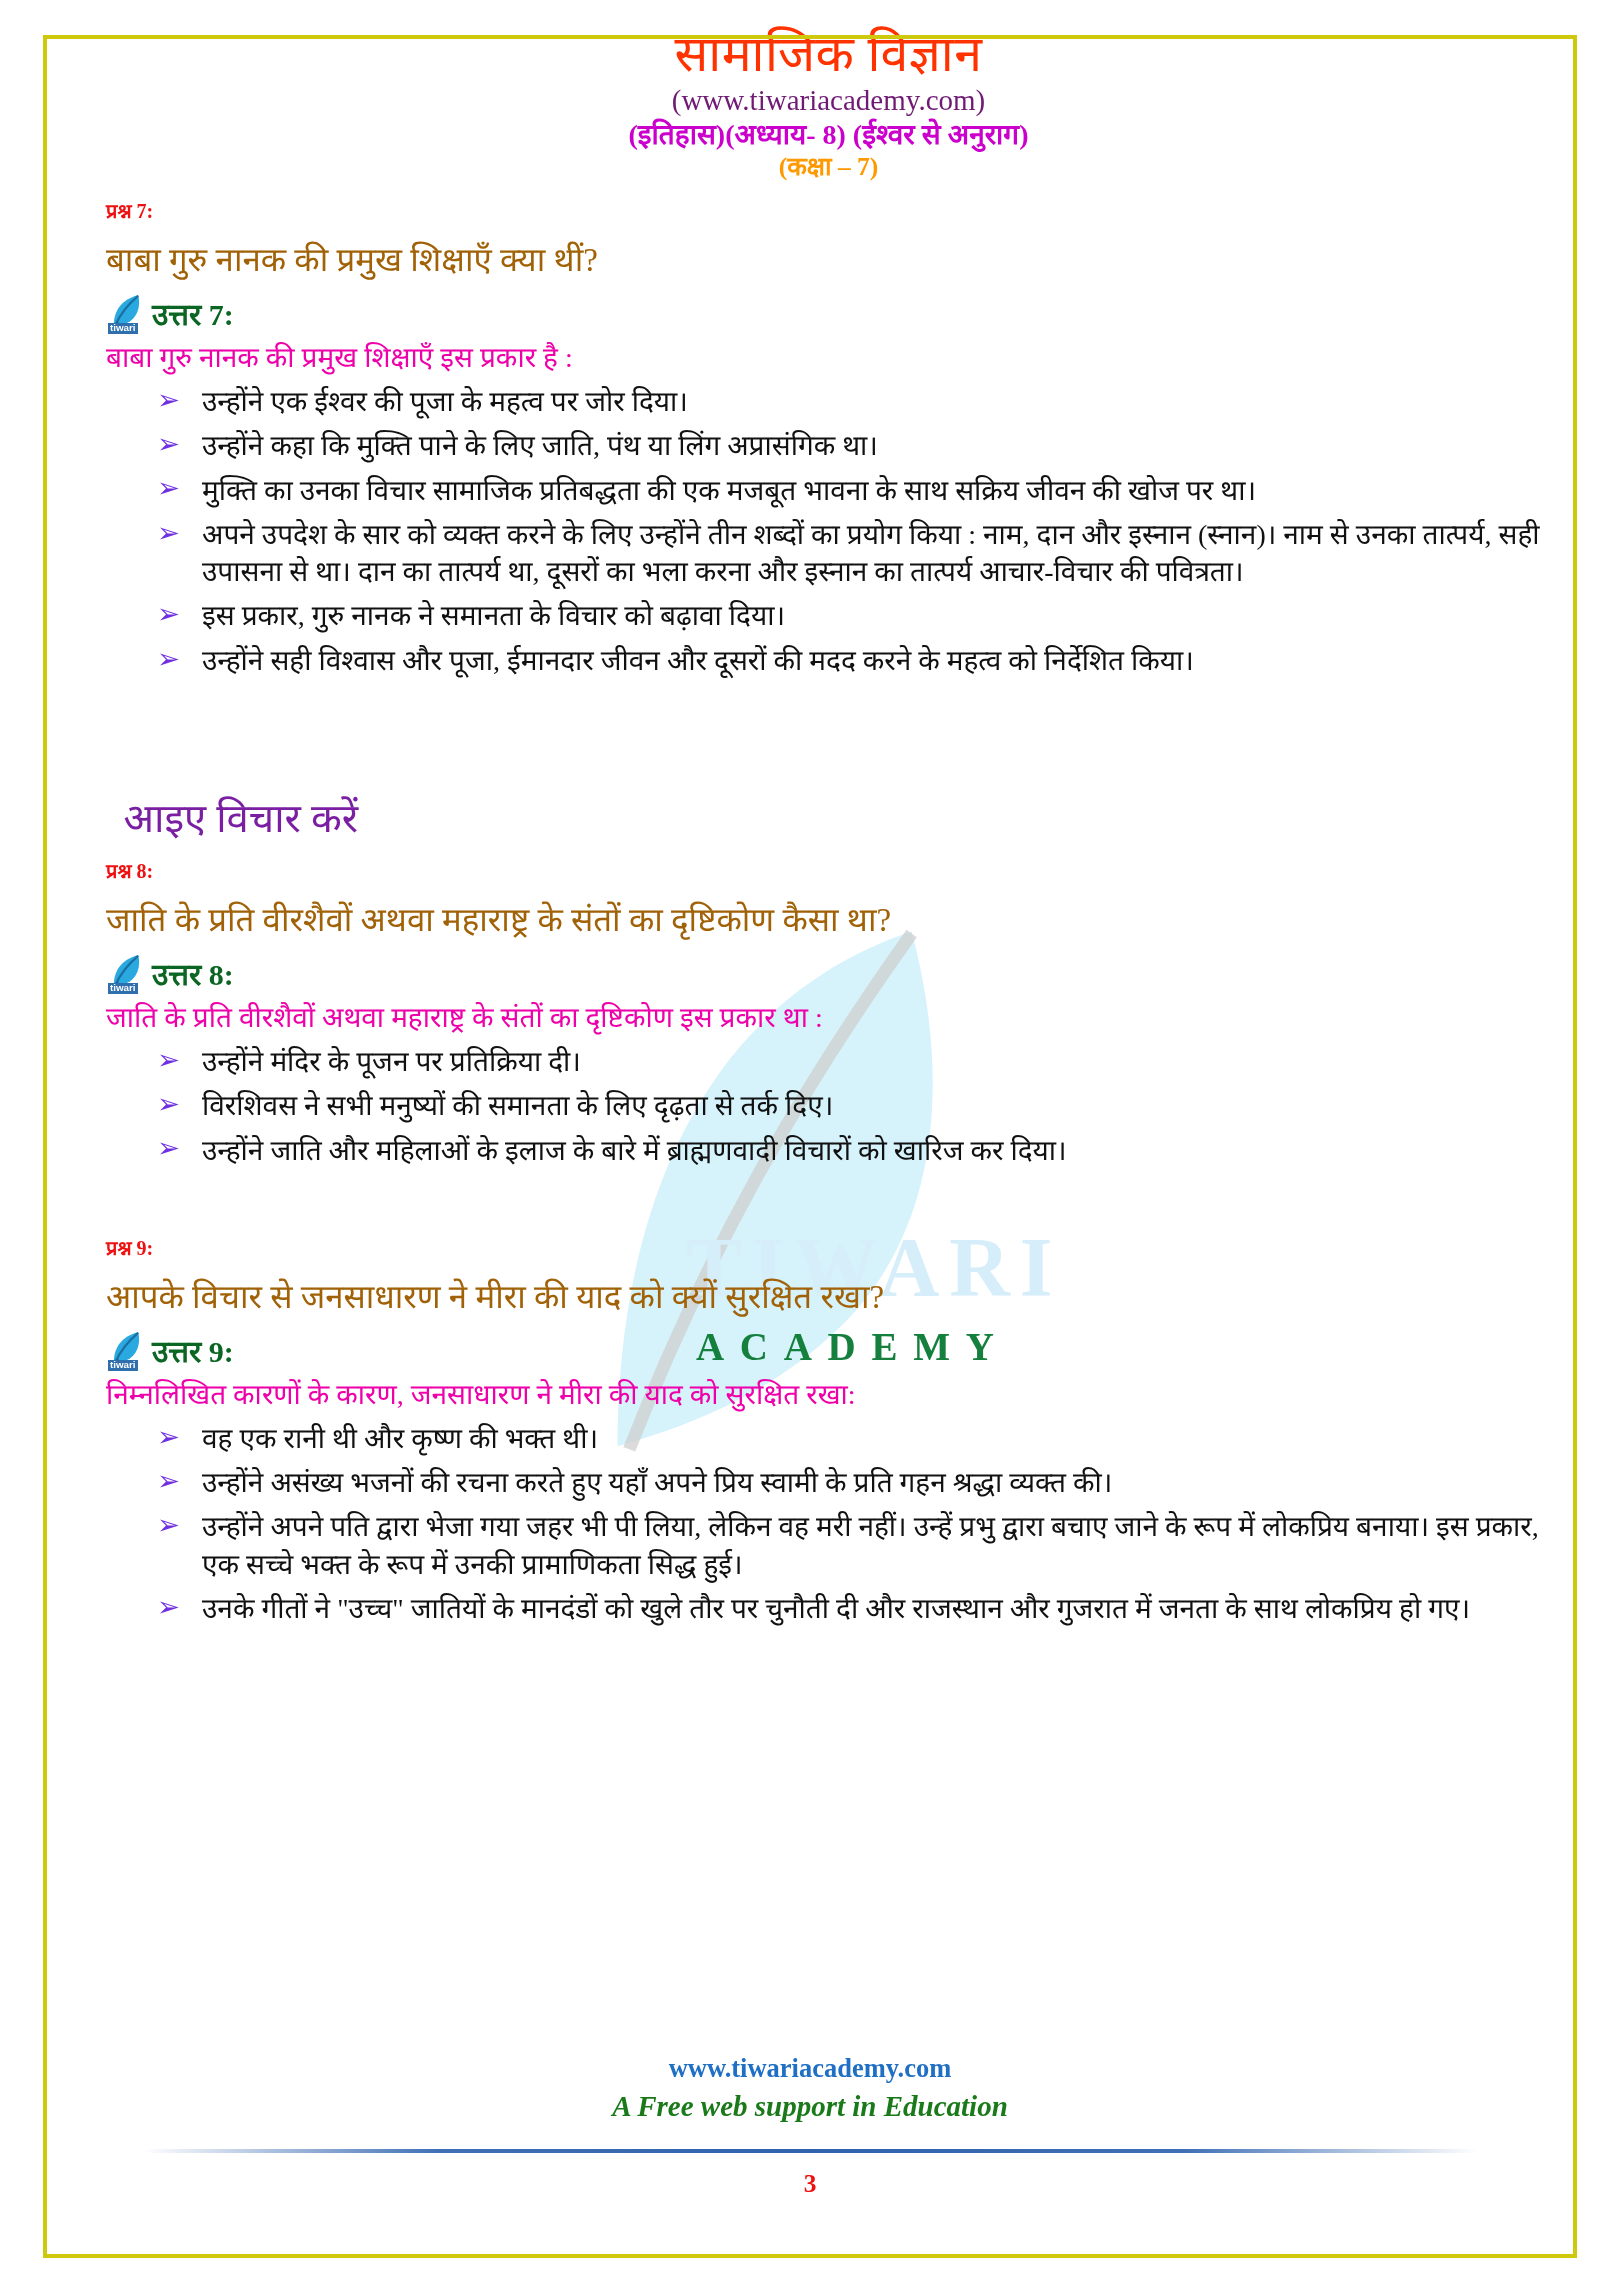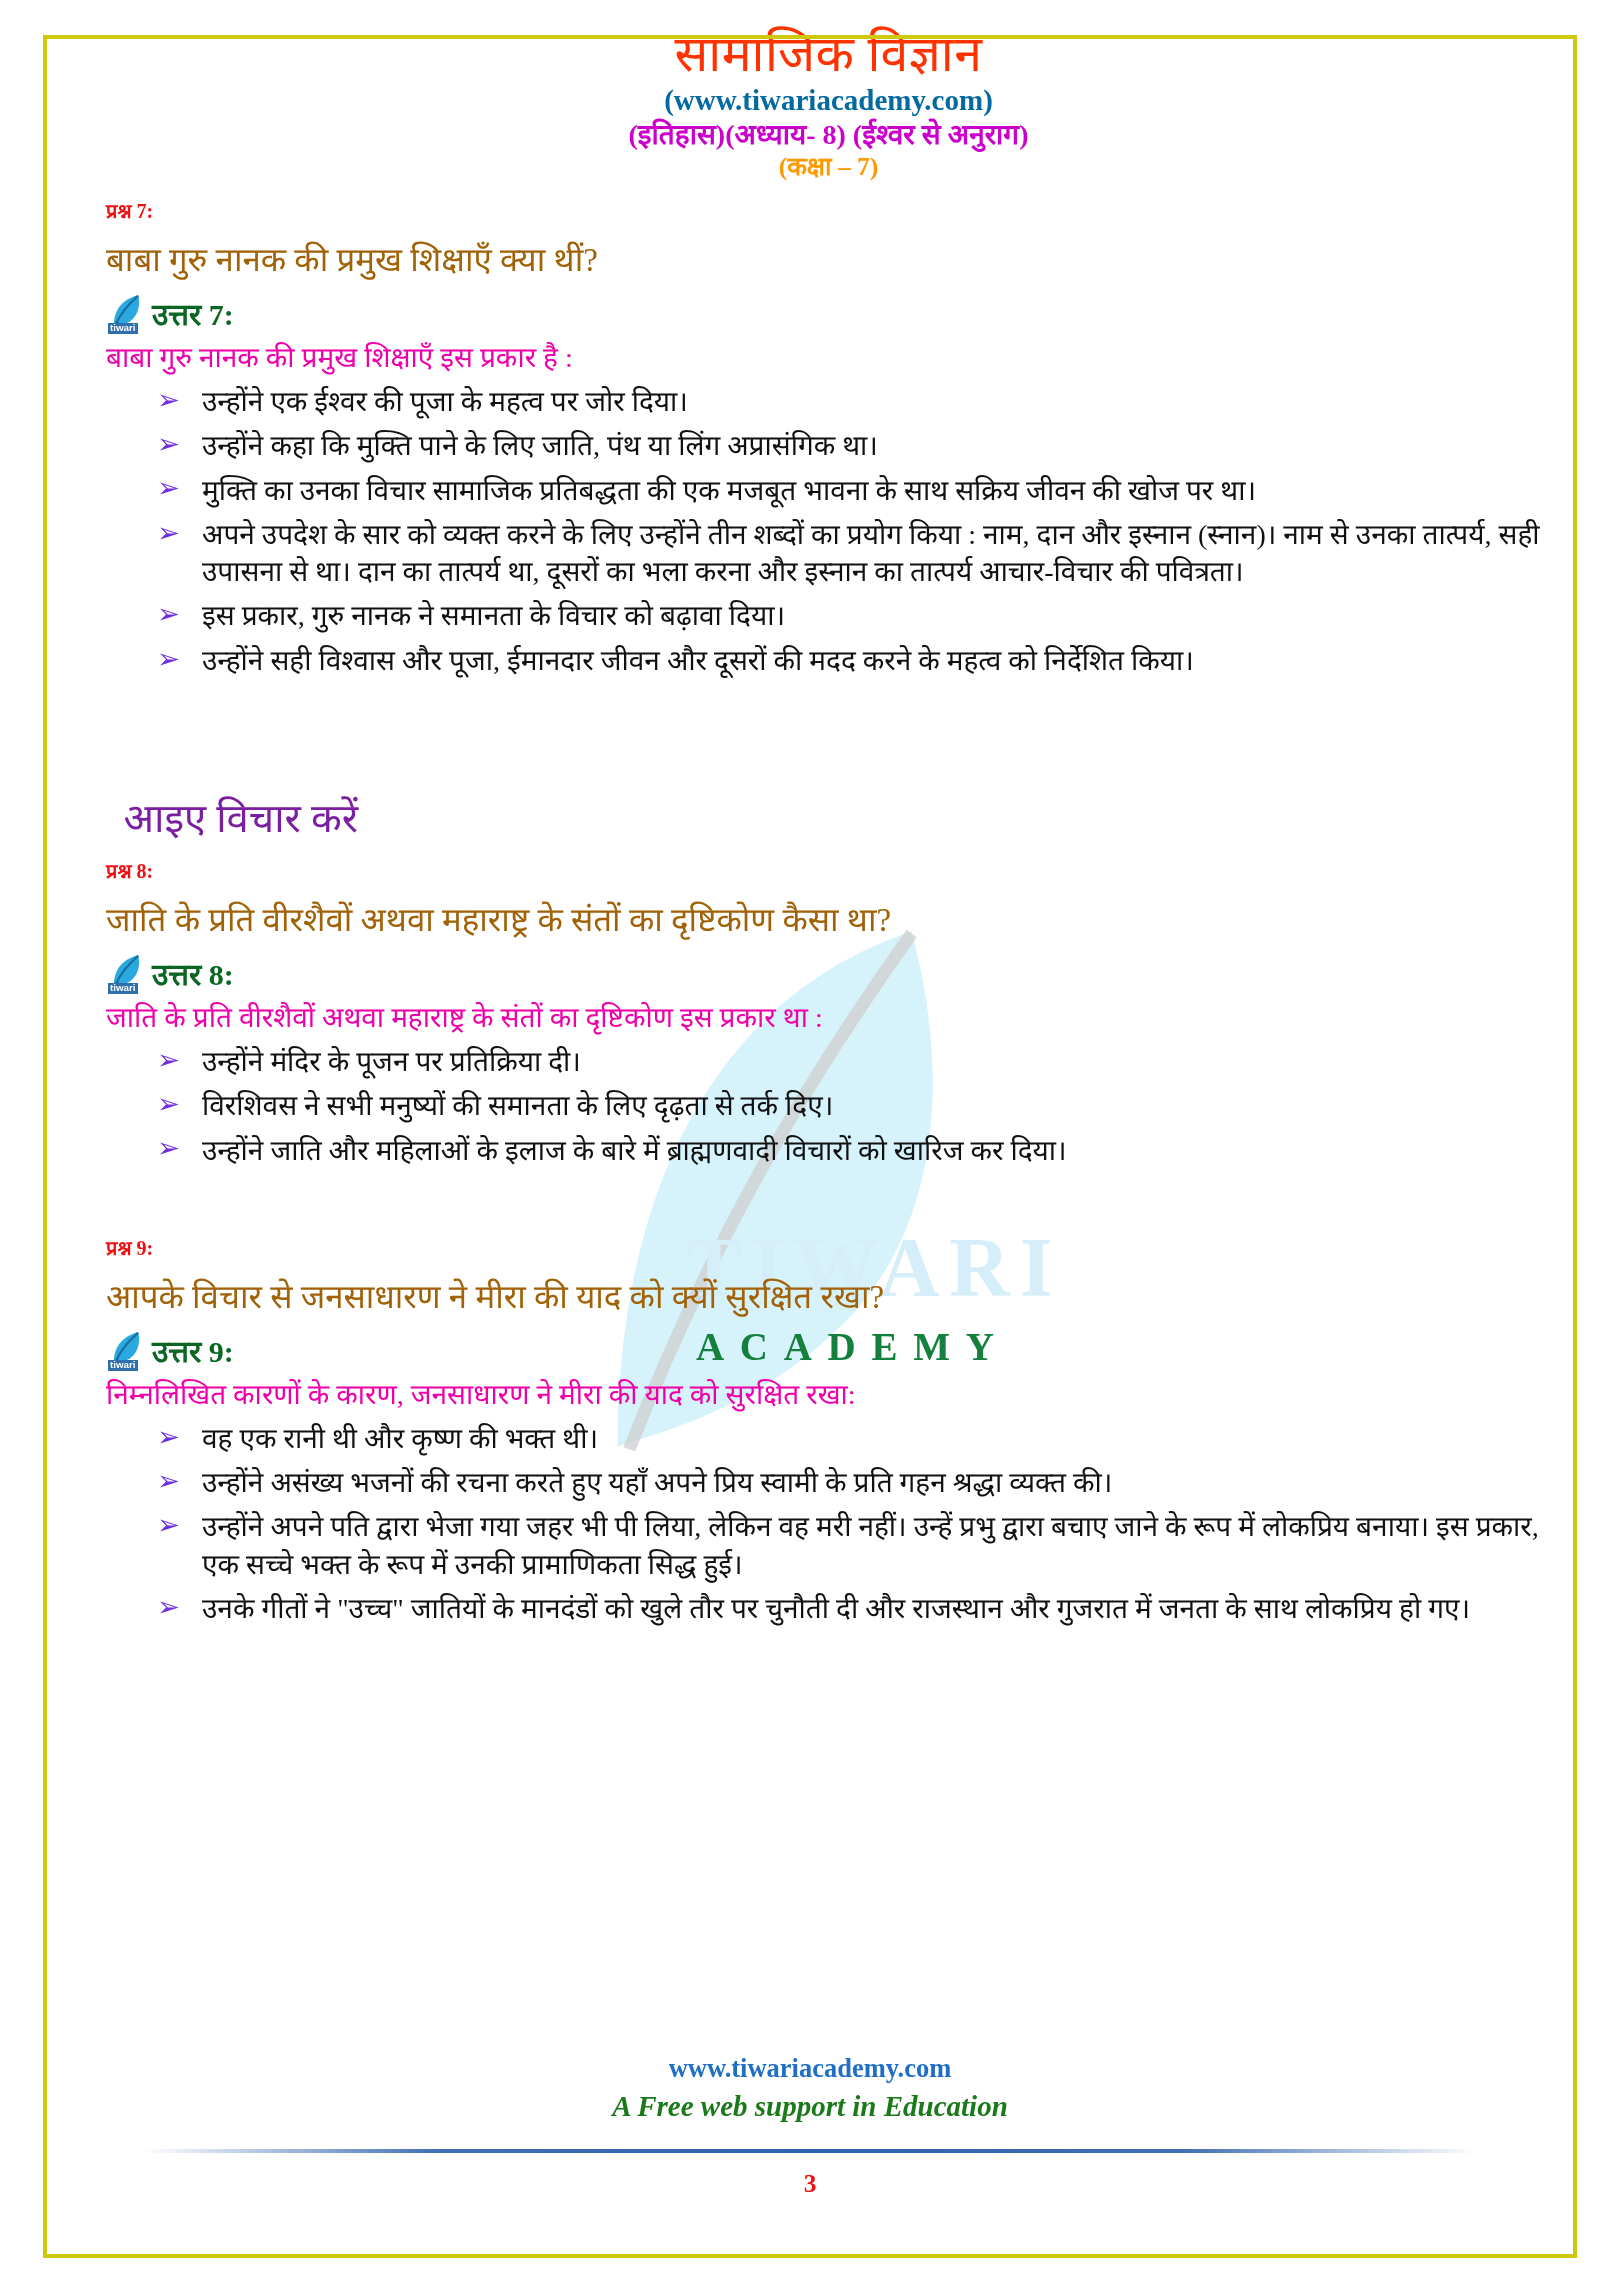--- a/index.html
+++ b/index.html
@@ -81,23 +81,23 @@
   }
   .doc-title {
     color: #ff3300;
     font-size: 50px;
     font-weight: 400;
     line-height: 1.12;
     margin: 0;
     letter-spacing: 0.5px;
   }
   .doc-site {
-    color: #0369a1;
+    color: #701a75;
     font-size: 29px;
-    font-weight: 700;
+    font-weight: 400;
     margin-top: 2px;
     line-height: 1.15;
   }
   .doc-sub {
     color: #cc00cc;
     font-size: 28px;
     font-weight: 700;
     margin-top: 1px;
     line-height: 1.2;
   }

